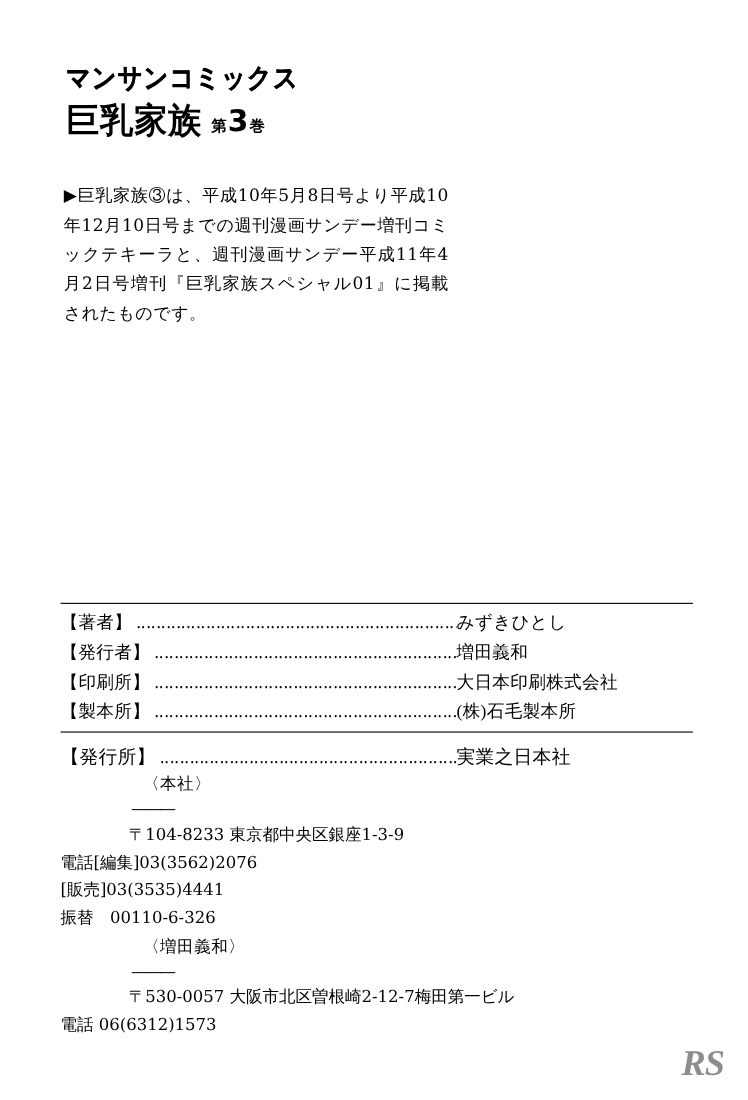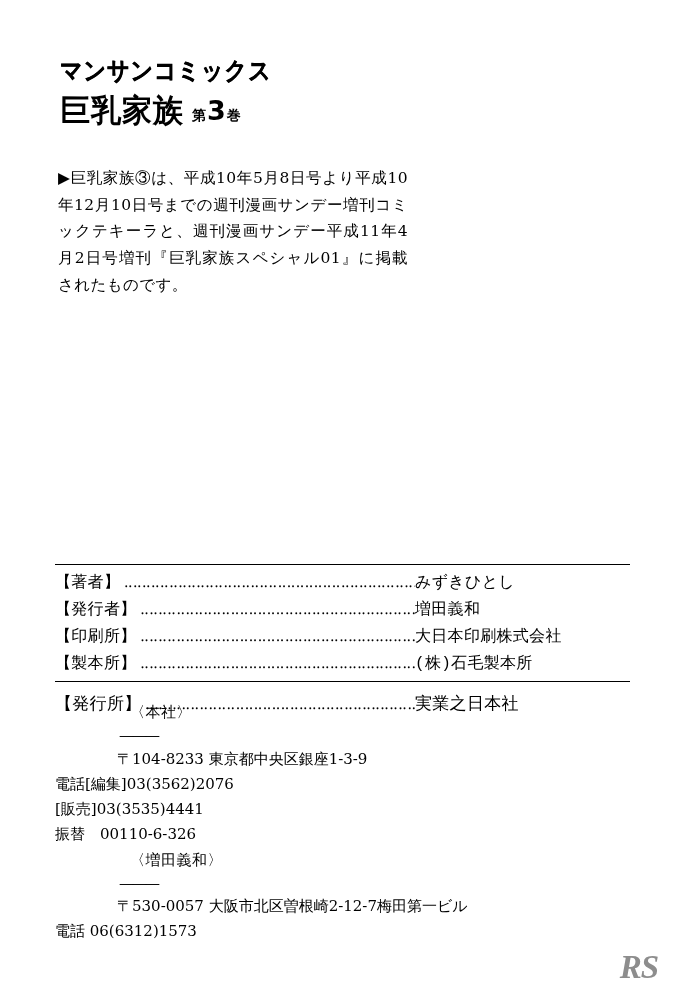--- a/index.html
+++ b/index.html
@@ -78,23 +78,23 @@
     line-height: 1.72;
     letter-spacing: 0.4px;
     text-align: justify;
     font-weight: 500;
   }
 
   
   .colophon {
     position: absolute;
     left: 55px;
-    top: 564px;
+    top: 548px;
     width: 575px;
-    font-family: Liberation Mono, monospace;
+    font-family: Liberation Serif, serif;
   }
   .rule {
     height: 1px;
     background: #000;
     width: 100%;
   }
   .rule.top { margin-bottom: 4px; }
   .rule.mid { margin: 4px 0 6px 0; }
 
   .crow {

